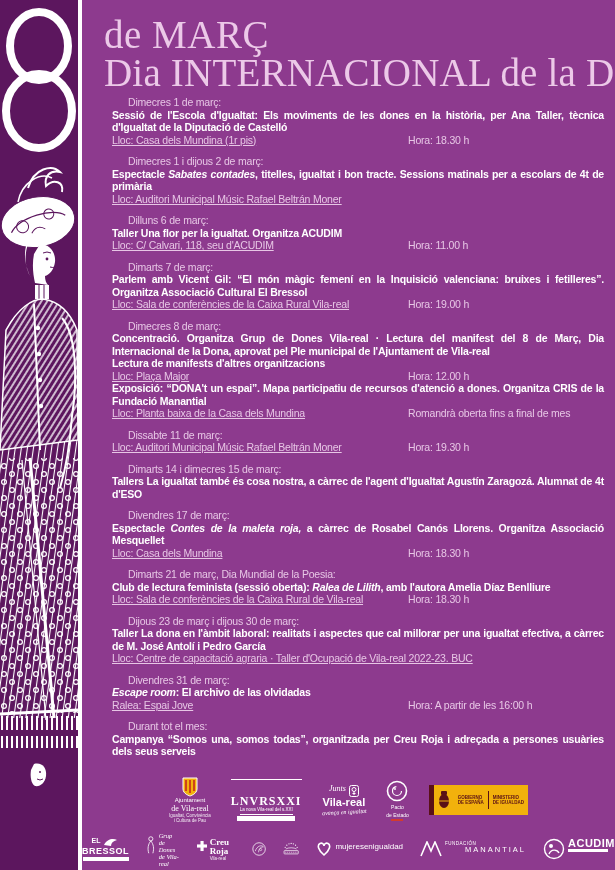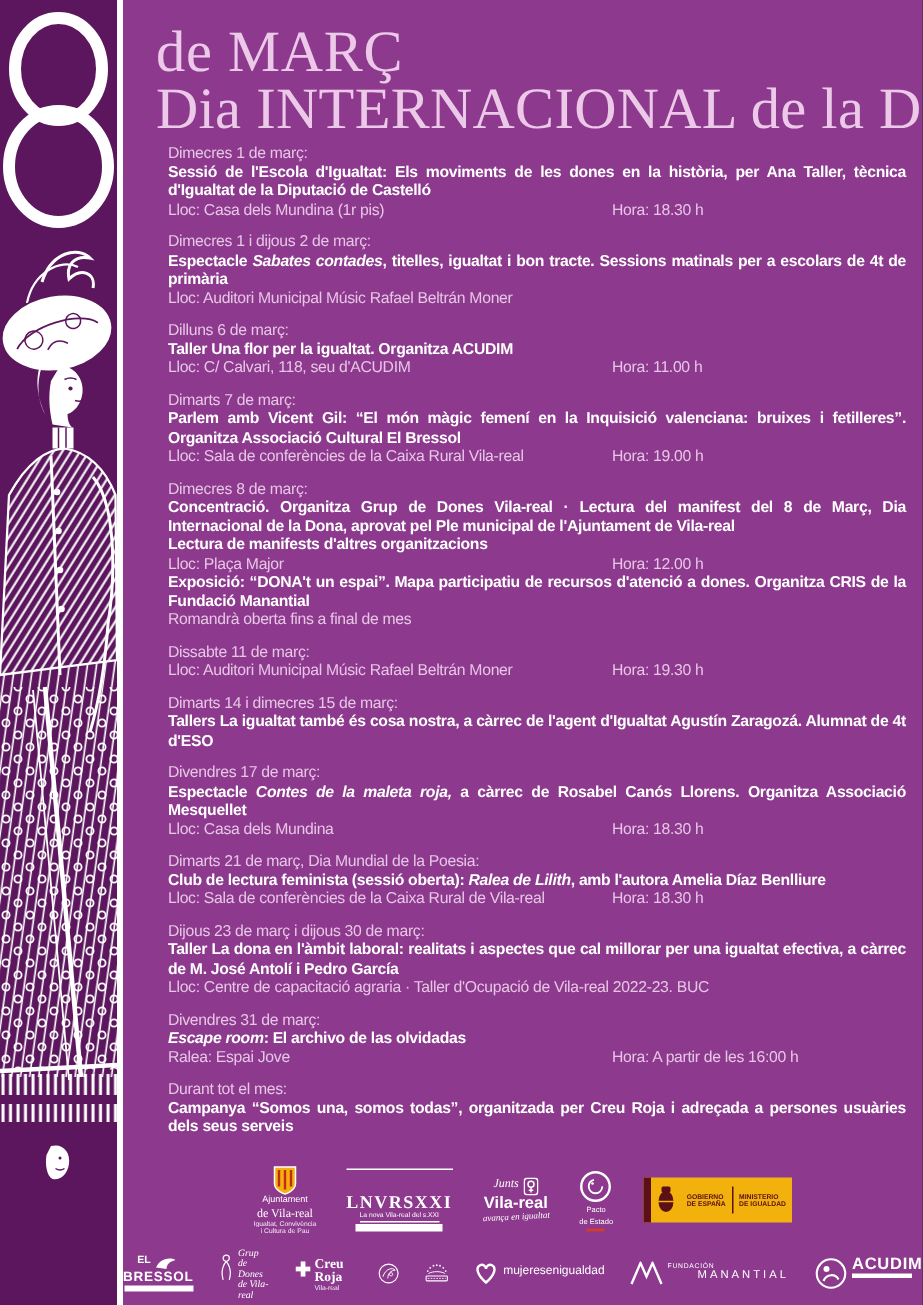--- a/index.html
+++ b/index.html
@@ -15,25 +15,25 @@
   .lady{position:absolute;left:0;top:158px;width:78px;height:690px;z-index:1;}
   
   .header{position:absolute;left:104px;top:16px;width:515px;color:#ecc9e8;
     font-family:"Liberation Serif","DejaVu Serif",serif;z-index:3;}
   .header .t1{font-size:39px;line-height:37px;letter-spacing:.5px;}
   .header .t2{font-size:39px;line-height:39px;letter-spacing:.2px;white-space:nowrap;}
   
   .content{position:absolute;left:112px;top:96px;width:492px;font-size:10.5px;
     line-height:12.5px;letter-spacing:-.2px;z-index:3;}
   .event{margin-bottom:9px;}
-  .event-date{color:#e7c6e5;}
+  .event-date{color:#e7c6e5;margin-left:16px;}
   .event-title{color:#ffffff;font-weight:bold;text-align:justify;}
   .event-title i{font-style:italic;}
   .event-meta{display:flex;gap:6px;color:#e7c6e5;}
-  .meta-left{min-width:290px;white-space:nowrap;}
+  .meta-left{min-width:290px;white-space:nowrap;text-decoration:underline;}
   .meta-right{white-space:nowrap;}
   
   .logos1{position:absolute;left:82px;right:0;top:776px;height:48px;display:flex;
     justify-content:center;align-items:center;gap:20px;z-index:3;color:#fff;}
   .logos2{position:absolute;left:82px;right:0;top:830px;height:38px;display:flex;
     justify-content:center;align-items:center;gap:17px;z-index:3;color:#fff;}
   .logo{display:flex;flex-direction:column;align-items:center;text-align:center;}
   .logo-h{display:flex;flex-direction:row;align-items:flex-start;gap:3px;text-align:left;}
   .aj-l1{font-size:6px;line-height:7px;}
   .aj-l2{font-size:8px;line-height:9px;font-family:"Liberation Serif",serif;}
@@ -184,20 +184,21 @@
       </div>
       <div class="event">
         <div class="event-date">Dimecres 8 de març:</div>
         <div class="event-title"><span>Concentració. Organitza Grup de Dones Vila-real · Lectura del manifest del 8 de Març, Dia Internacional de la Dona, aprovat pel Ple municipal de l'Ajuntament de Vila-real</span><br><span>Lectura de manifests d'altres organitzacions</span></div>
         <div class="event-meta">
           <span class="meta-left">Lloc: Plaça Major</span>
           <span class="meta-right">Hora: 12.00 h</span>
         </div>
         <div class="event-title"><span>Exposició: “DONA't un espai”. Mapa participatiu de recursos d'atenció a dones. Organitza CRIS de la Fundació Manantial</span></div>
         <div class="event-meta">
+          <span class="meta-left">Lloc: Planta baixa de la Casa dels Mundina</span>
           <span class="meta-right">Romandrà oberta fins a final de mes</span>
         </div>
       </div>
       <div class="event">
         <div class="event-date">Dissabte 11 de març:</div>
         <div class="event-meta">
           <span class="meta-left">Lloc: Auditori Municipal Músic Rafael Beltrán Moner</span>
           <span class="meta-right">Hora: 19.30 h</span>
         </div>
       </div>

